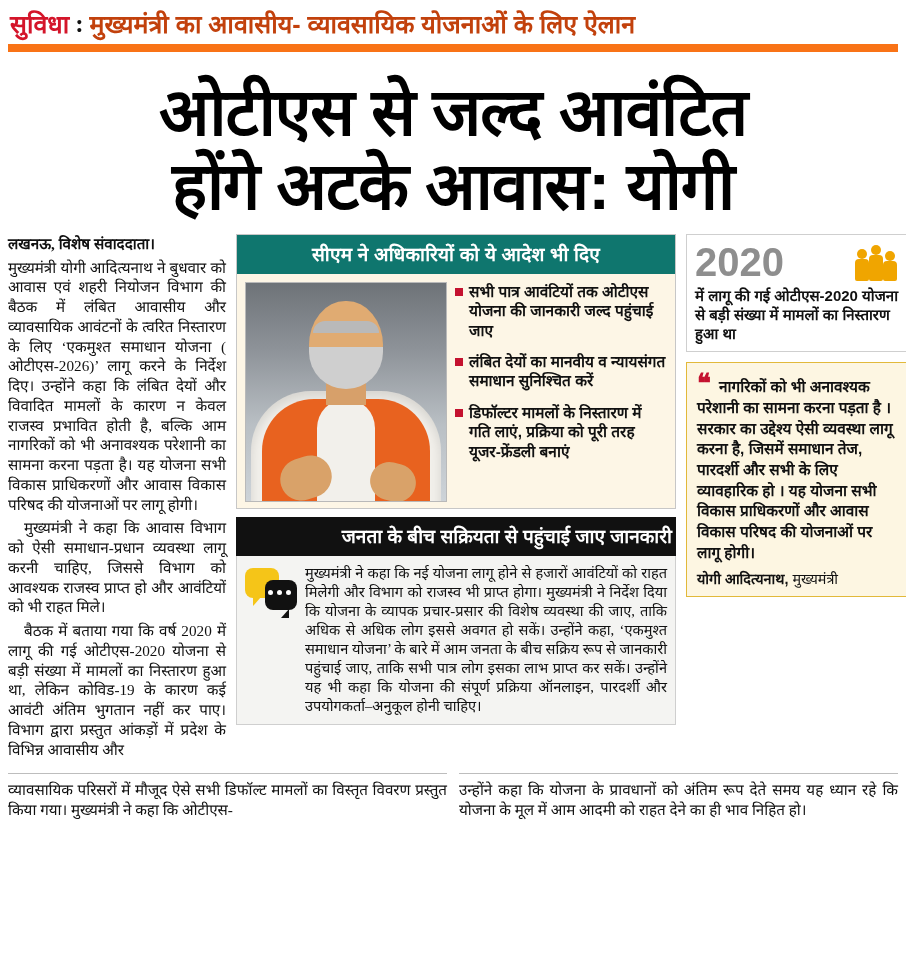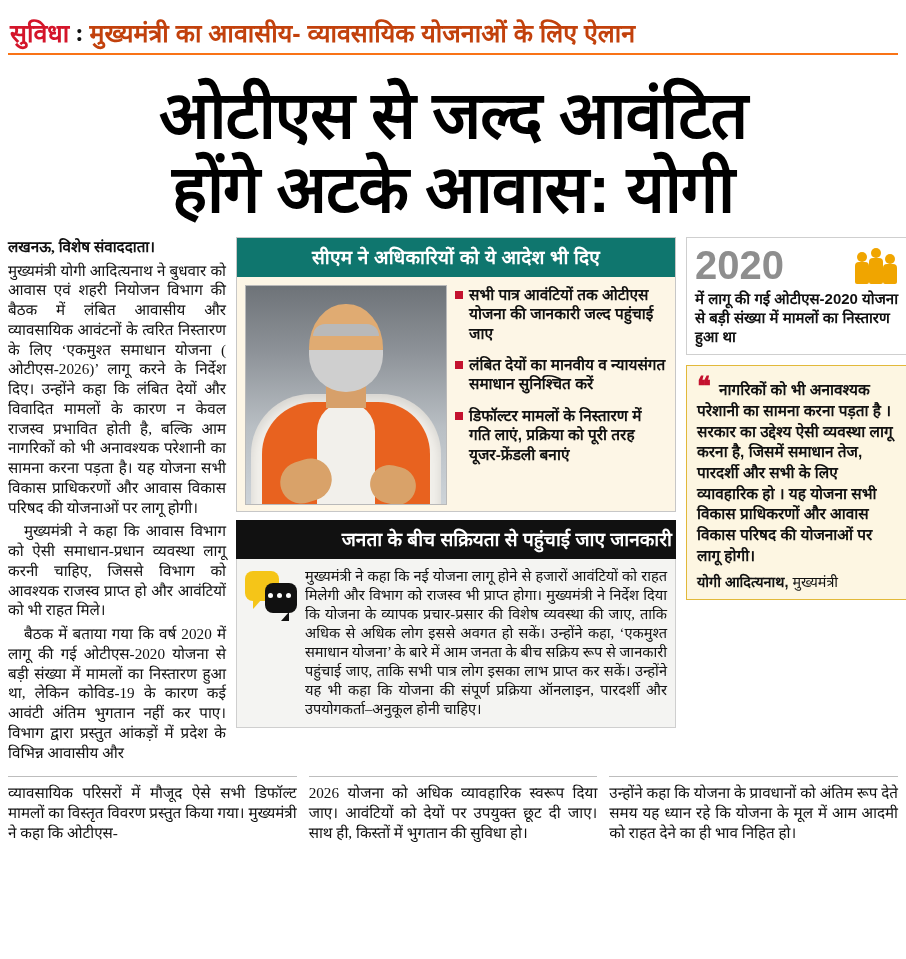--- a/index.html
+++ b/index.html
@@ -8,22 +8,22 @@
     background:#ffffff;
     font-family:"Liberation Serif", serif;
     color:#111;
     overflow:hidden;
   }
   .page{position:relative;width:906px;height:959px;box-sizing:border-box;padding:0 8px;}
 
   
   .kicker{
     display:flex;align-items:flex-start;gap:6px;
-    padding:20px 2px 6px 2px;
-    border-bottom:2px solid #f97316;
+    padding:11px 2px 6px 2px;
+    border-bottom:8px solid #f97316;
   }
   .kicker .label{
     color:#d4152a;font-weight:bold;font-size:25px;line-height:1.05;white-space:nowrap;
     font-family:"Liberation Sans", sans-serif;
   }
   .kicker .colon{font-size:25px;font-weight:bold;line-height:1.05;}
   .kicker .text{
     font-size:25px;font-weight:bold;line-height:1.08;color:#c2410c;
     font-family:"Liberation Sans", sans-serif;
   }
@@ -313,17 +313,16 @@
           <span class="role">मुख्यमंत्री</span>
         </div>
       </div>
 
     </div>
   </div>
 
   <div class="bottom">
     <div class="bcol rule-top body-text">व्यावसायिक परिसरों में मौजूद ऐसे सभी डिफॉल्ट मामलों का विस्तृत विवरण प्रस्तुत किया गया।
 मुख्यमंत्री ने कहा कि ओटीएस-</div>
-    <div class="bcol rule-top body-text">2026 योजना को अधिक व्यावहारिक स्वरूप दिया जाए। आवंटियों को देयों पर उपयुक्त छूट दी जाए। साथ ही, किस्तों में भुगतान की सुविधा हो।</div>
     <div class="bcol rule-top body-text">उन्होंने कहा कि योजना के प्रावधानों को अंतिम रूप देते समय यह ध्यान रहे कि योजना के मूल में आम आदमी को राहत देने का ही भाव निहित हो।</div>
   </div>
 
 </div>
 
 </body></html>

